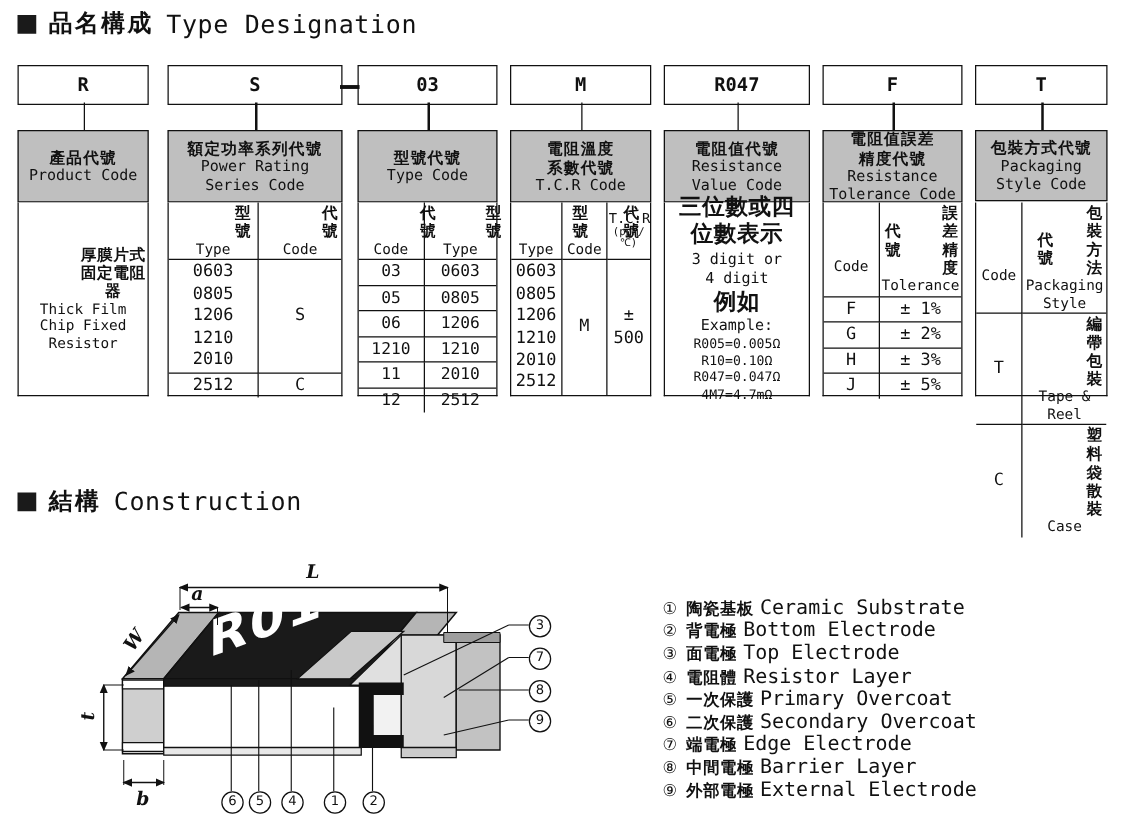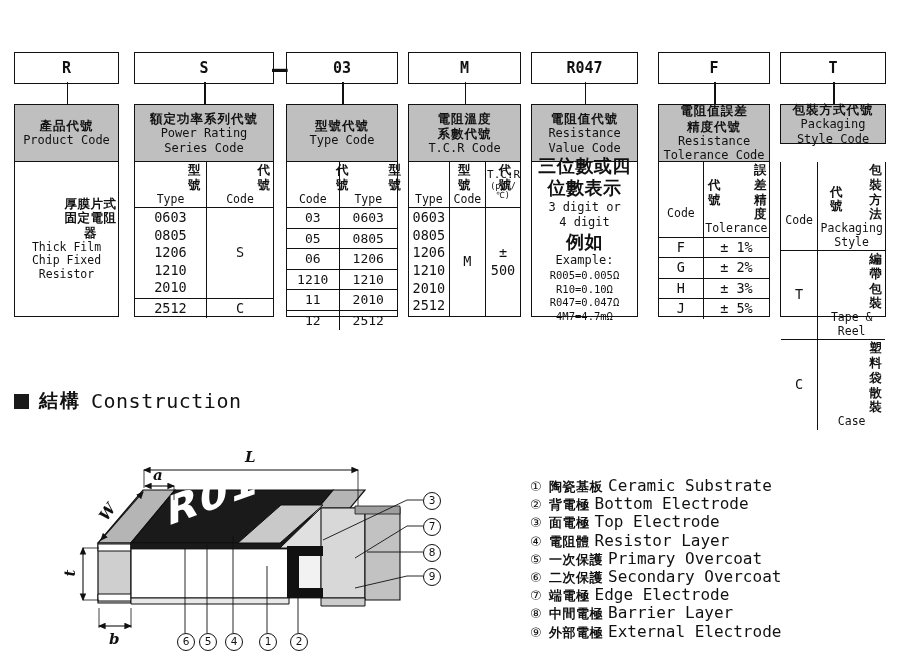--- a/index.html
+++ b/index.html
@@ -92,20 +92,25 @@
   .callout{
     position:absolute;width:16px;height:16px;border:1.3px solid #111;border-radius:50%;
     font-size:10.5px;line-height:14px;text-align:center;background:#fff;font-family:"DejaVu Sans", sans-serif;
   }
 </style>
 </head>
 <body>
 
 <div class="page">
 
+  <div class="section-head" id="typedes-head">
+    <span class="sq"></span>
+    <span class="head-cn">品名構成</span>
+    <span class="head-en">Type Designation</span>
+  </div>
 
   <div id="type-designation">
 
     <div class="colblock" style="left:14px;width:105px;">
       <div class="codebox">R</div>
       <div class="stem"></div>
       <div class="headerbox" style="top:52px;height:58px;">
         <span class="hb-cn">產品代號</span>
         <span class="hb-en">Product Code</span>
       </div>
@@ -248,21 +253,21 @@
               </div>
             </td>
             <td class="c-val">M</td>
             <td class="c-val">± 500</td>
           </tr>
         </tbody>
           </table>
       </div>
     </div>
 
-    <div class="colblock" style="left:531px;width:107px;">
+    <div class="colblock" style="left:531px;width:117px;">
       <div class="codebox">R047</div>
       <div class="stem"></div>
       <div class="headerbox" style="top:52px;height:58px;">
         <span class="hb-cn">電阻值代號</span>
         <span class="hb-en">Resistance</span>
         <span class="hb-en">Value Code</span>
       </div>
       <div class="bodybox" style="top:110px;height:155px;">
         <div class="plaincell">
           <span class="res-cn">三位數或四</span>
@@ -318,21 +323,21 @@
                 <td class="c-val">± 5%</td>
               </tr>
         </tbody>
           </table>
       </div>
     </div>
 
     <div class="colblock" style="left:780px;width:106px;">
       <div class="codebox">T</div>
       <div class="stem"></div>
-      <div class="headerbox" style="top:52px;height:40px;">
+      <div class="headerbox" style="top:52px;height:57px;">
         <span class="hb-cn">包裝方式代號</span>
         <span class="hb-en">Packaging</span>
         <span class="hb-en">Style Code</span>
       </div>
       <div class="bodybox" style="top:110px;height:155px;">
         <table class="grid">
           <tbody>
               <tr style="height:45px;">
             <td style="width:33%;">
               <span class="c-cn">代號</span>

